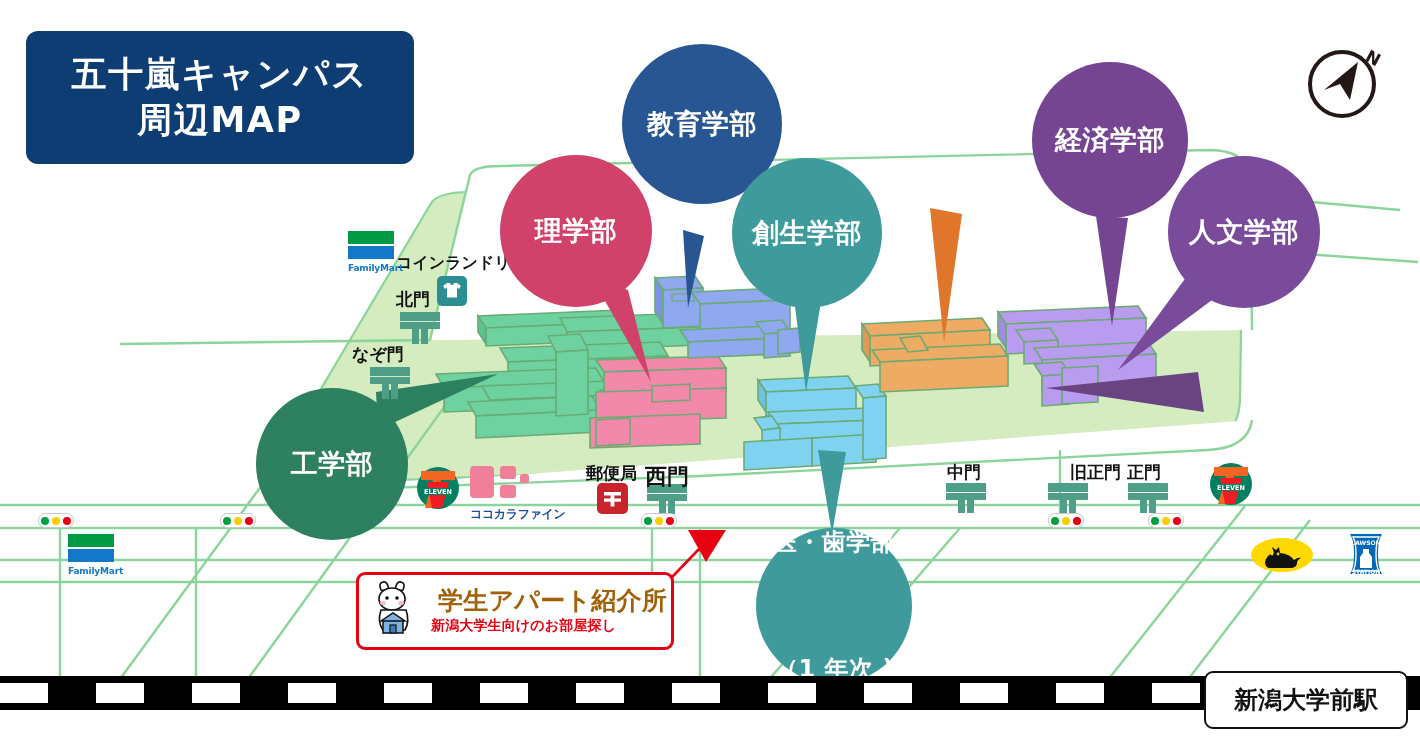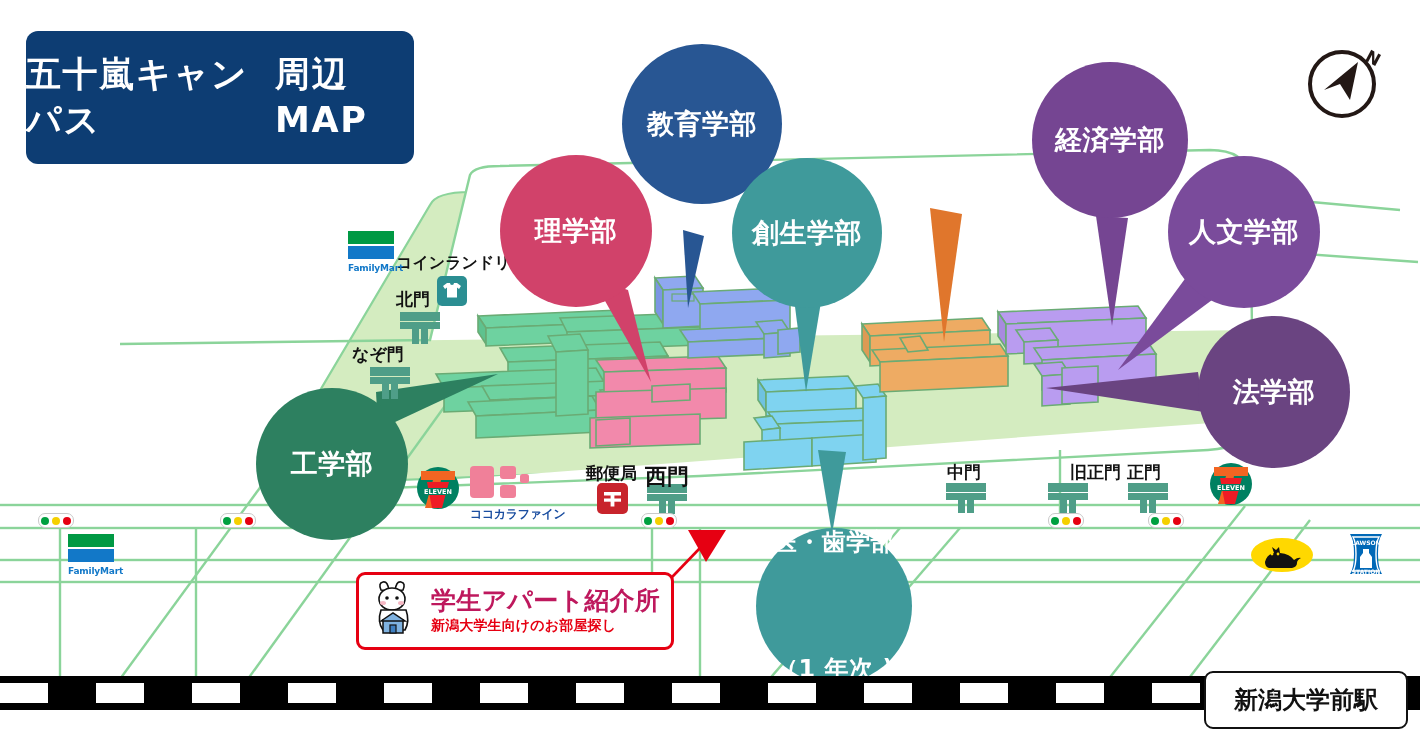--- a/index.html
+++ b/index.html
@@ -5,21 +5,21 @@
   html,body{margin:0;padding:0;background:#ffffff;}
   body{width:1420px;height:741px;position:relative;overflow:hidden;
        font-family:"DejaVu Sans","Liberation Sans",sans-serif;}
 
   #map-root{position:absolute;inset:0;width:1420px;height:741px;}
 
   
   .title-plate{
     position:absolute;left:26px;top:31px;width:388px;height:133px;
     background:#0d3d73;border-radius:12px;
-    display:flex;flex-direction:row;align-items:center;justify-content:center;
+    display:flex;flex-direction:column;align-items:center;justify-content:center;
     color:#fff;letter-spacing:.10em;line-height:1.30;
   }
   .title-plate .l1{font-size:35px;font-weight:bold;}
   .title-plate .l2{font-size:35px;font-weight:bold;}
 
   
   .pin{position:absolute;border-radius:50%;
        display:flex;align-items:center;justify-content:center;
        color:#fff;font-weight:bold;text-align:center;line-height:1.2;
        letter-spacing:.02em;z-index:40;}
@@ -37,21 +37,21 @@
   
   .station{position:absolute;background:#fff;border:2.5px solid #111;border-radius:9px;
            display:flex;align-items:center;justify-content:center;
            font-weight:bold;color:#111;z-index:60;}
 
   
   .apt-box{position:absolute;left:356px;top:572px;width:312px;height:72px;
            background:#fff;border:3px solid #e60012;border-radius:9px;
            display:flex;align-items:center;z-index:62;}
   .apt-text{display:flex;flex-direction:column;justify-content:center;margin-left:4px;}
-  .apt-title{font-size:25px;font-weight:bold;color:#be185d;letter-spacing:.01em;line-height:1.1;}
+  .apt-title{font-size:25px;font-weight:bold;color:#a16207;letter-spacing:.01em;line-height:1.1;margin-left:7px;}
   .apt-sub{font-size:14px;font-weight:bold;color:#e60012;letter-spacing:.01em;margin-top:3px;}
 
   
   .logo{position:absolute;z-index:32;}
   .fm-label{font-size:9px;font-weight:bold;color:#1278c8;text-align:center;letter-spacing:-.02em;}
   .ccr-label{font-size:12px;font-weight:bold;color:#1b4ea0;text-align:center;letter-spacing:-.03em;}
 
   
   .signal{position:absolute;width:34px;height:13px;background:#fff;border:1px solid #c9c9c9;
           border-radius:7px;display:flex;align-items:center;justify-content:space-around;z-index:25;}
@@ -234,23 +234,20 @@
 
 
   <div class="pin" style="left:1032px;top:62px;width:156px;height:156px;background:#754592;font-size:27px;">
     <span>経済学部</span>
   </div>
 
   <div class="pin" style="left:1168px;top:156px;width:152px;height:152px;background:#7a4b9b;font-size:27px;">
     <span>人文学部</span>
   </div>
 
-  <div class="pin" style="left:1198px;top:316px;width:152px;height:152px;background:#6a4481;font-size:27px;">
-    <span>法学部</span>
-  </div>
 
   <div class="pin" style="left:256px;top:388px;width:152px;height:152px;background:#2d8060;font-size:27px;">
     <span>工学部</span>
   </div>
 
   <div class="pin" style="left:756px;top:528px;width:156px;height:156px;background:#3f9a9b;font-size:24px;flex-direction:column;justify-content:space-between;">
     <span>医・歯学部</span>
     <span>（1 年次 )</span>
   </div>
 

